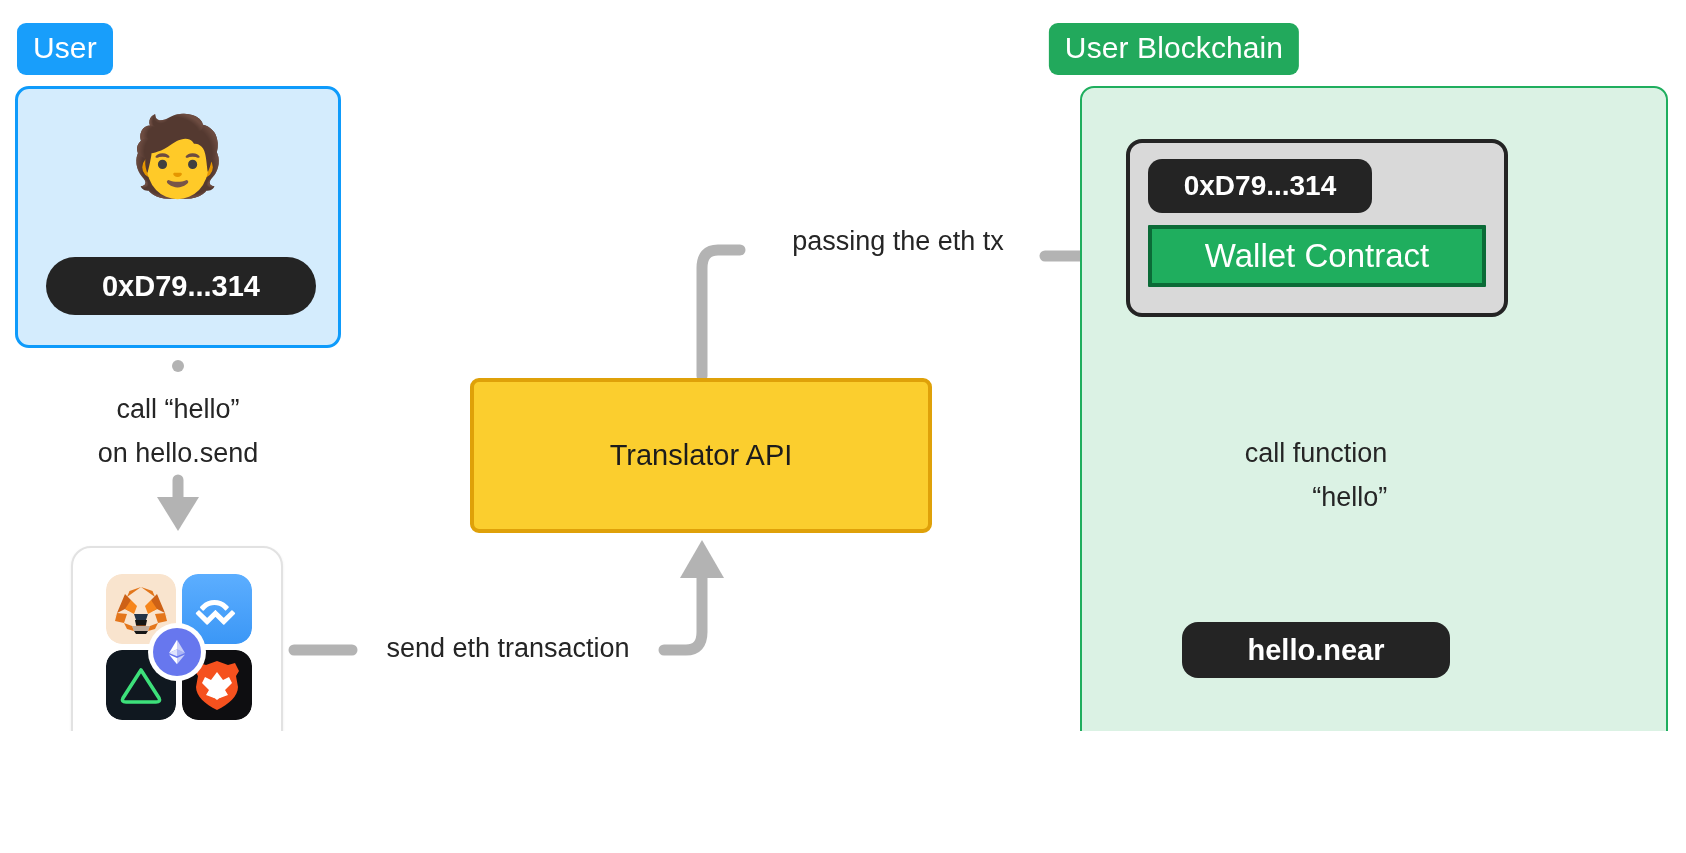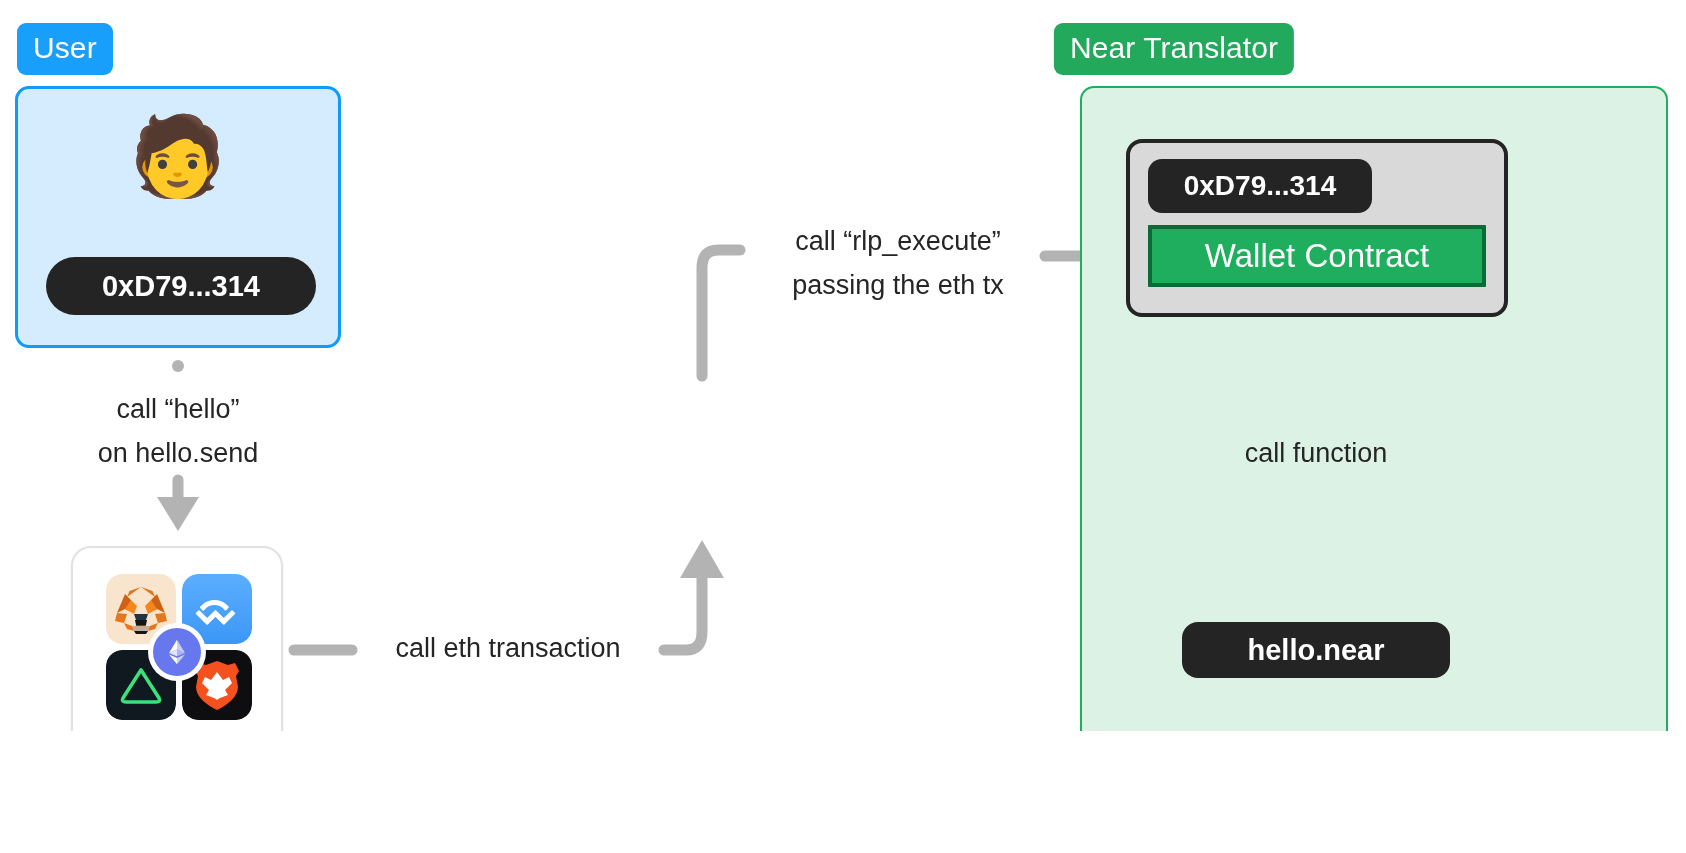--- a/index.html
+++ b/index.html
@@ -378,38 +378,41 @@
           <polygon fill="#ffffff" points="16,3 7.5,17 16,13"></polygon>
           <polygon fill="#ffffff" opacity="0.65" points="16,22.3 16,29 24.5,18.7"></polygon>
           <polygon fill="#ffffff" points="16,29 16,22.3 7.5,18.7"></polygon>
           <polygon fill="#ffffff" opacity="0.45" points="16,20.6 24.5,17 16,13.1"></polygon>
           <polygon fill="#ffffff" opacity="0.8" points="7.5,17 16,20.6 16,13.1"></polygon>
         </svg>
       </div>
     </div>
   </div>
 
-  <div class="flow-label" id="label-send-eth">call eth transaction</div>
-
+  <div class="flow-label" id="label-send-eth">send eth transaction</div>
+
+  <div id="translator-api-box">
+    <span>Translator API</span>
+  </div>
 
   <div class="flow-label" id="label-rlp-execute">
-    <div>call “rlp_execute”</div>
     <div>passing the eth tx</div>
   </div>
 
-  <div class="group-badge" id="near-badge">Near Translator</div>
+  <div class="group-badge" id="near-badge">User Blockchain</div>
 
   <div class="group-box" id="near-group"></div>
 
   <div id="wallet-card">
     <div class="pill" id="contract-address-pill">0xD79...314</div>
     <div id="wallet-contract-button">
       <span>Wallet Contract</span>
     </div>
   </div>
 
   <div class="flow-label" id="label-call-function">
     <div>call function</div>
+    <div>“hello”</div>
   </div>
 
   <div class="pill" id="hello-near-pill">hello.near</div>
 
 </div>
 
 </body></html>

